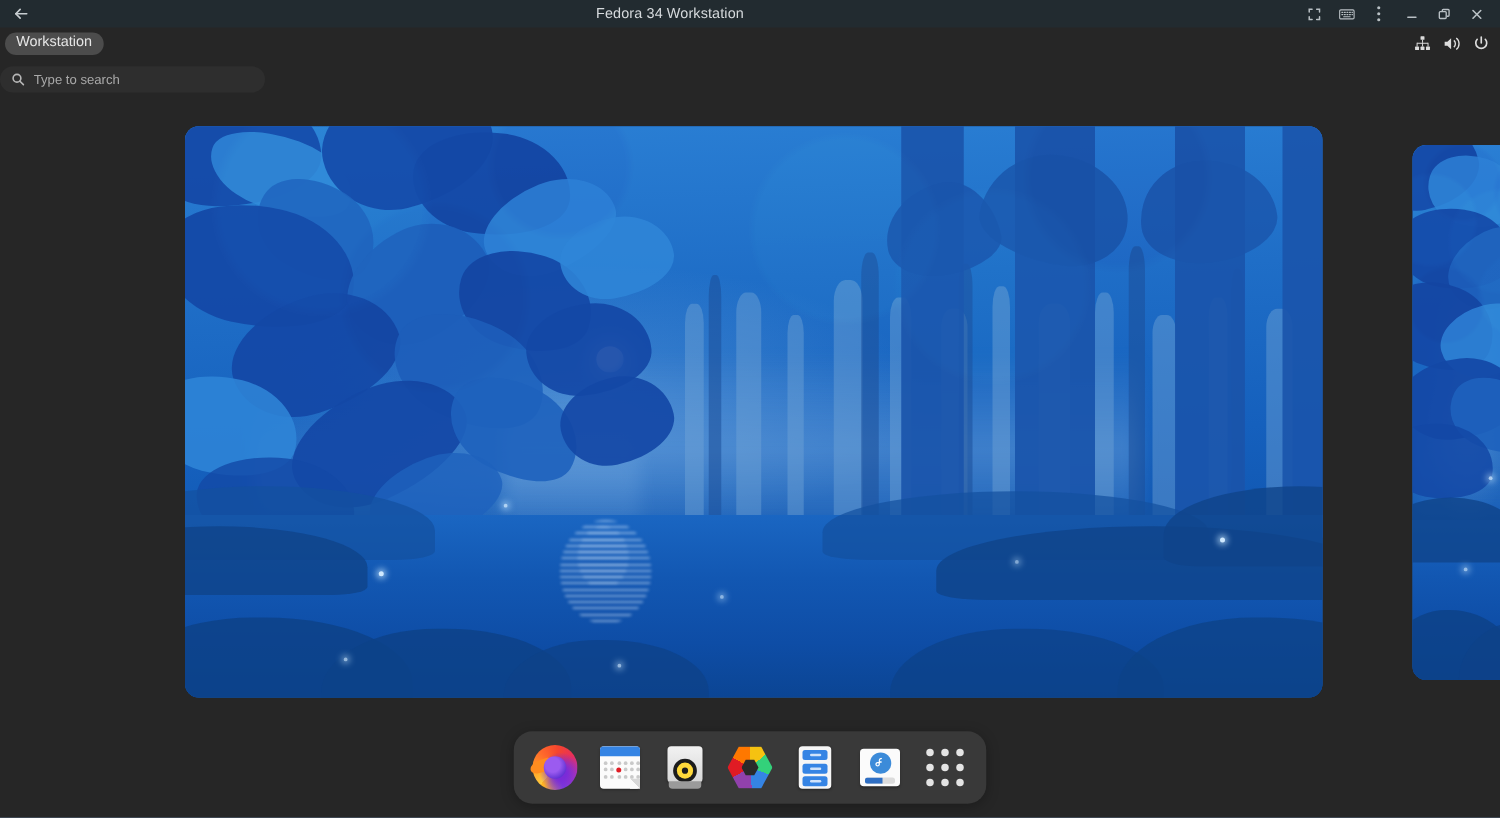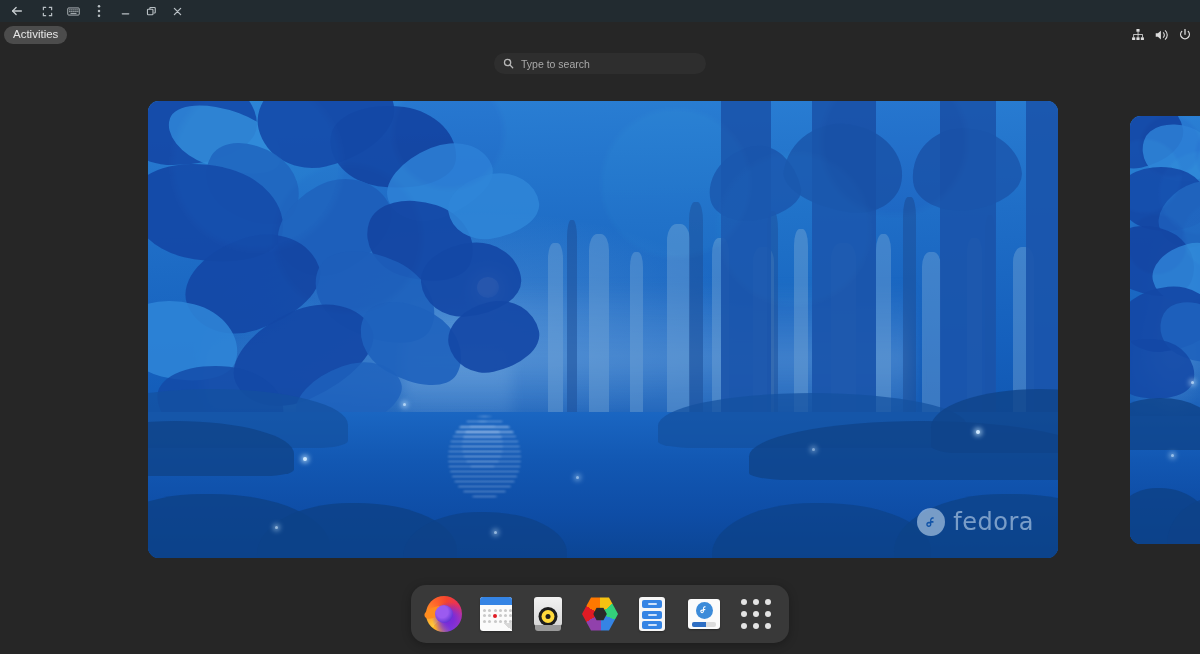--- a/index.html
+++ b/index.html
@@ -75,21 +75,21 @@
     display:flex; align-items:center;
     gap:9px;
     padding-right:8px;
     color:#dcdcdc;
   }
   .tray svg { display:block; }
 
   
   .search-wrap {
     position:absolute; top:53px; left:0; width:1200px;
-    display:flex; justify-content:center;
+    display:flex; 
     z-index:20;
   }
   .searchbar {
     width:212px; height:21px;
     background:#2e2e2e;
     border-radius:11px;
     display:flex; align-items:center;
     padding:0 9px;
     gap:7px;
   }
@@ -372,20 +372,21 @@
 </head>
 <body>
 
 <div class="titlebar">
   <div class="tb-back">
     <svg width="14" height="14" viewBox="0 0 16 16" fill="none" stroke="currentColor" stroke-width="1.5" stroke-linecap="round" stroke-linejoin="round">
       <path d="M13 8H3"></path>
         <path d="M7 4L3 8l4 4"></path>
     </svg>
   </div>
+  <div class="tb-title">Fedora 34 Workstation</div>
   <div class="tb-ctrls">
     <div class="tb-btn">
       <svg width="11" height="11" viewBox="0 0 12 12" fill="none" stroke="currentColor" stroke-width="1.3" stroke-linecap="round">
         <path d="M1.5 4V1.5H4"></path>
           <path d="M8 1.5h2.5V4"></path>
           <path d="M10.5 8v2.5H8"></path>
           <path d="M4 10.5H1.5V8"></path>
       </svg>
     </div>
     <div class="tb-btn">
@@ -414,21 +415,21 @@
     </div>
     <div class="tb-btn">
       <svg width="11" height="11" viewBox="0 0 12 12" stroke="currentColor" stroke-width="1.4" stroke-linecap="round">
         <path d="M2.6 2.6l6.8 6.8M9.4 2.6l-6.8 6.8"></path>
       </svg>
     </div>
   </div>
 </div>
 
 <div class="topbar">
-  <div class="activities">Activities</div>
+  <div class="activities">Workstation</div>
   <div class="tray">
     <span>
       <svg width="14" height="14" viewBox="0 0 16 16" fill="currentColor">
         <rect x="6.2" y="1.2" width="3.6" height="3.2" rx="0.5"></rect>
         <rect x="1.2" y="10.6" width="3.6" height="3.2" rx="0.5"></rect>
         <rect x="6.2" y="10.6" width="3.6" height="3.2" rx="0.5"></rect>
         <rect x="11.2" y="10.6" width="3.6" height="3.2" rx="0.5"></rect>
         <path d="M7.6 4.4h0.9v2.6h-0.9z"></path>
         <path d="M3 7h10v0.95H3z"></path>
         <path d="M2.6 7h0.9v3.6h-0.9zM7.6 7h0.9v3.6h-0.9zM12.6 7h0.9v3.6h-0.9z"></path>
@@ -539,28 +540,20 @@
       <div class="fire" style="left:17%;top:78%;width:4px;height:4px;"></div>
       <div class="fire" style="left:28%;top:66%;width:3px;height:3px;opacity:.8;"></div>
       <div class="fire" style="left:91%;top:72%;width:4px;height:4px;"></div>
       <div class="fire" style="left:14%;top:93%;width:3px;height:3px;opacity:.7;"></div>
       <div class="fire" style="left:47%;top:82%;width:3px;height:3px;opacity:.65;"></div>
       <div class="fire" style="left:73%;top:76%;width:3px;height:3px;opacity:.6;"></div>
       <div class="fire" style="left:38%;top:94%;width:3px;height:3px;opacity:.7;"></div>
 
       <div class="wp-noise"></div>
 
-      <div class="fedora-mark" style="right:24px;bottom:22px;">
-        <span class="fm-circle">
-          <svg class="fglyph" width="17" height="17" viewBox="0 0 24 24" fill="#1560bd">
-            <path d="M14.6 4.2c-2.6 0-4.6 2.1-4.6 4.7v2.2H8.2c-2 0-3.6 1.6-3.6 3.6s1.6 3.6 3.6 3.6 3.6-1.6 3.6-3.6v-2.2h1.9c.7 0 1.3-.6 1.3-1.3s-.6-1.3-1.3-1.3h-1.9V8.9c0-1.2.9-2.1 2.1-2.1.7 0 1.3-.6 1.3-1.3s-.6-1.3-1.3-1.3zm-6.4 9.1h1.6v1.4c0 .9-.7 1.6-1.6 1.6s-1.6-.7-1.6-1.6.7-1.4 1.6-1.4z"></path>
-          </svg>
-        </span>
-        <span class="fm-word">fedora</span>
-      </div>
     </div>
   </div>
 
   <div class="ws ws-next">
     <div class="wp">
       <div class="wp-sky"></div>
       <div class="mist" style="left:0%;top:44%;width:100%;height:26%;opacity:.55;"></div>
       <div class="leaf" style="left:-26%;top:-4%;width:70%;height:16%;transform:rotate(-12deg);"></div>
       <div class="leaf lt" style="left:10%;top:2%;width:60%;height:13%;transform:rotate(18deg);"></div>
       <div class="leaf" style="left:-10%;top:12%;width:75%;height:15%;transform:rotate(8deg);"></div>

